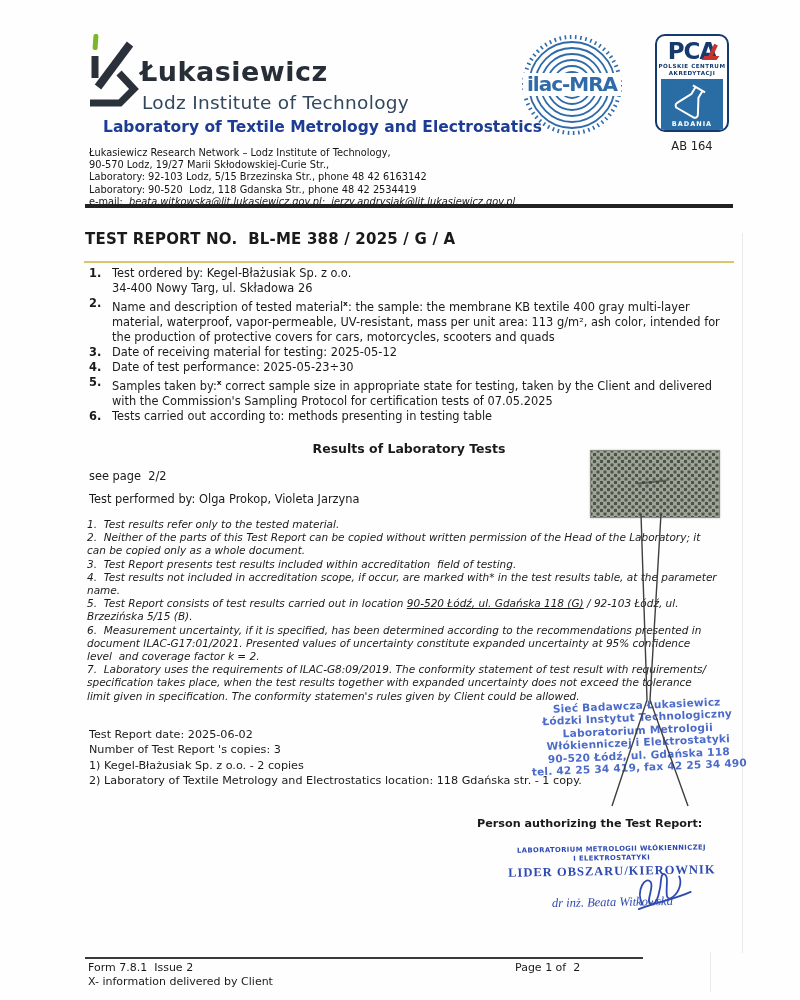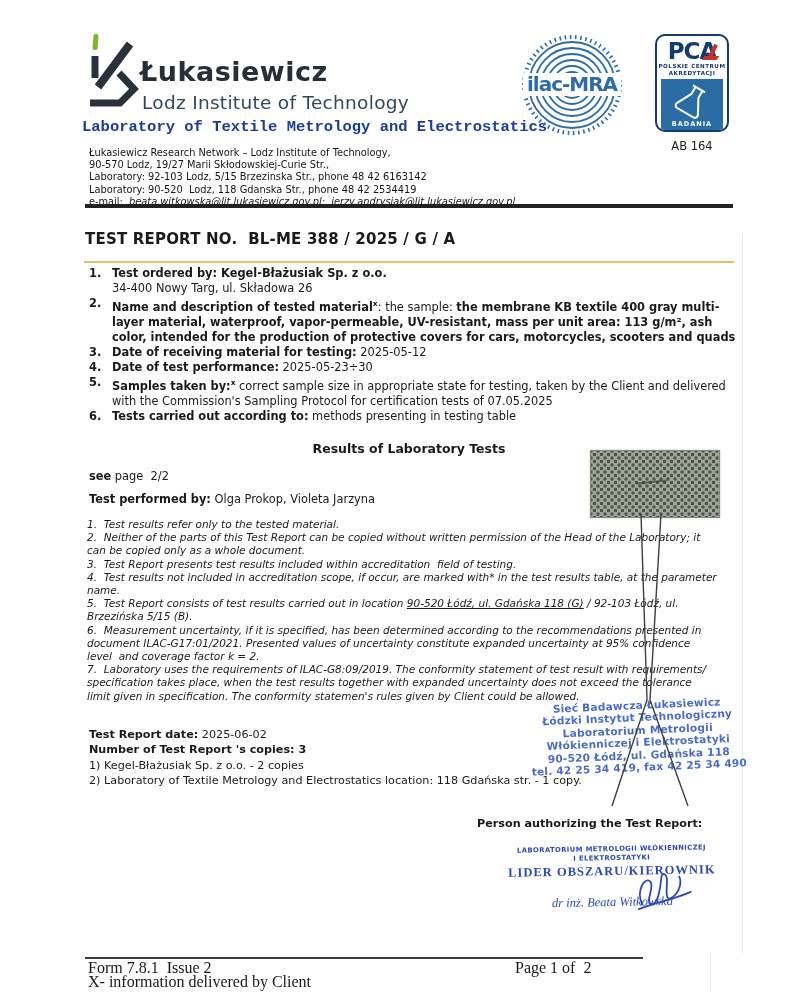--- a/index.html
+++ b/index.html
@@ -1,20 +1,20 @@
 <!DOCTYPE html>
 <html style="--brand-dark: #272e38; --institute-navy: #32475c; --lab-blue: #1d3d94; --accent-green: #7ab829; --ilac-blue: #2f6ba8; --pca-navy: #143a6e; --pca-red: #c8332b; --pca-square-blue: #2a6da4; --rule-yellow: #d9c56a; --stamp-blue: #3d5fc5; --sig-blue: #2e49b0; --swatch-base: #a2a79b; --swatch-dot: #4c5347; --thread-gray: #3f3f3f;"><head>
 <meta charset="utf-8">
 <style>
   html,body{margin:0;padding:0;background:#ffffff;}
   #page{position:relative;width:800px;height:1000px;background:#fefefe;
         font-family:"DejaVu Sans",sans-serif;color:#1a1a1a;overflow:hidden;}
   .abs{position:absolute;}
   [data-bind]{white-space:pre-wrap;}
-  .b{font-weight:bold;}
+  .b{font-weight:normal;}
   .sup{vertical-align:super;font-size:7.5px;font-weight:bold;}
   .ul{text-decoration:underline;}
 
   
   .brand{font-size:27px;font-weight:bold;color:var(--brand-dark);letter-spacing:.5px;}
   .institute{font-size:18.5px;color:var(--institute-navy);letter-spacing:.3px;}
   .labtitle{font-size:15.5px;font-weight:bold;color:var(--lab-blue);}
   .addr{font-size:9.8px;line-height:12.2px;color:#151515;}
   .addr-email{font-size:9.8px;color:#151515;}
   .addr-email .it{font-style:italic;}
@@ -55,21 +55,21 @@
     background-image:
       radial-gradient(circle, var(--swatch-dot) 1.5px, rgba(0,0,0,0) 2.1px),
       radial-gradient(circle, var(--swatch-dot) 1.5px, rgba(0,0,0,0) 2.1px);
     background-size:7px 7px;background-position:0 0,3.5px 3.5px;
     border:1px solid #878c81;box-shadow:0 0 2px rgba(0,0,0,.25);}
   .smudge{position:absolute;left:46px;top:30px;width:30px;height:2px;background:#3c4038;
     transform:rotate(-6deg);opacity:.65;border-radius:2px;}
 
   
   .footer-line{background:#3a3a3a;height:2px;}
-  .footer-txt{font-size:16px;line-height:13.5px;font-family:Liberation Serif, serif;}
+  .footer-txt{font-size:11px;line-height:13.5px;}
 
   .scan-edge{background:#d7d7d3;width:1px;}
 
   
   .pca-box{width:74px;height:98px;border:2px solid var(--pca-navy);border-radius:10px;
     background:#fff;box-sizing:border-box;overflow:hidden;text-align:center;}
   .pca-word{font-size:23px;font-weight:bold;color:var(--pca-navy);line-height:24px;margin-top:3px;letter-spacing:-1px;position:relative;}
   .pca-red{position:absolute;width:15px;height:4px;background:var(--pca-red);right:9px;top:17px;transform:skewX(-35deg);}
   .pca-red2{position:absolute;width:4px;height:14px;background:var(--pca-red);right:12px;top:5px;transform:rotate(26deg);}
   .pca-sub{font-size:5.6px;font-weight:bold;color:var(--pca-navy);letter-spacing:.5px;line-height:6.6px;}
@@ -84,21 +84,21 @@
 
   <svg class="abs" style="left:86px;top:32px;" width="54" height="78" viewBox="0 0 54 78">
     <rect x="7" y="2" width="5" height="16" rx="2" fill="#7ab829" transform="rotate(4 9 10)"></rect>
     <path d="M9 24 L9 46" stroke="#2b313a" stroke-width="7" fill="none"></path>
     <path d="M44 12 L12 55" stroke="#2b313a" stroke-width="8" fill="none"></path>
     <path d="M4 71 L34 71 L48 57 L33 41" stroke="#2b313a" stroke-width="7" fill="none"></path>
   </svg>
 
   <div class="abs brand" style="left:140px;top:56px;" data-bind="header.brand">Łukasiewicz</div>
   <div class="abs institute" style="left:142px;top:92px;" data-bind="header.institute">Lodz Institute of Technology</div>
-  <div class="abs labtitle" style="left:82px;top:118px;font-family:Liberation Mono, monospace;" data-bind="header.lab_title">Laboratory of Textile Metrology and Electrostatics</div>
+  <div class="abs labtitle" style="left:103px;top:118px;" data-bind="header.lab_title">Laboratory of Textile Metrology and Electrostatics</div>
 
   <div class="abs addr" style="left:89px;top:139px;margin-top:8px;">
     <div data-bind="header.address_lines.0">Łukasiewicz Research Network – Lodz Institute of Technology,</div>
     <div data-bind="header.address_lines.1">90-570 Lodz, 19/27 Marii Skłodowskiej-Curie Str.,</div>
     <div data-bind="header.address_lines.2">Laboratory: 92-103 Lodz, 5/15 Brzezinska Str., phone 48 42 6163142</div>
     <div data-bind="header.address_lines.3">Laboratory: 90-520  Lodz, 118 Gdanska Str., phone 48 42 2534419</div>
     <div class="addr-email">
       <span data-bind="header.email_prefix">e-mail:  </span><span class="it" data-bind="header.email_addresses">beata.witkowska@lit.lukasiewicz.gov.pl;  jerzy.andrysiak@lit.lukasiewicz.gov.pl</span>
     </div>
   </div>

